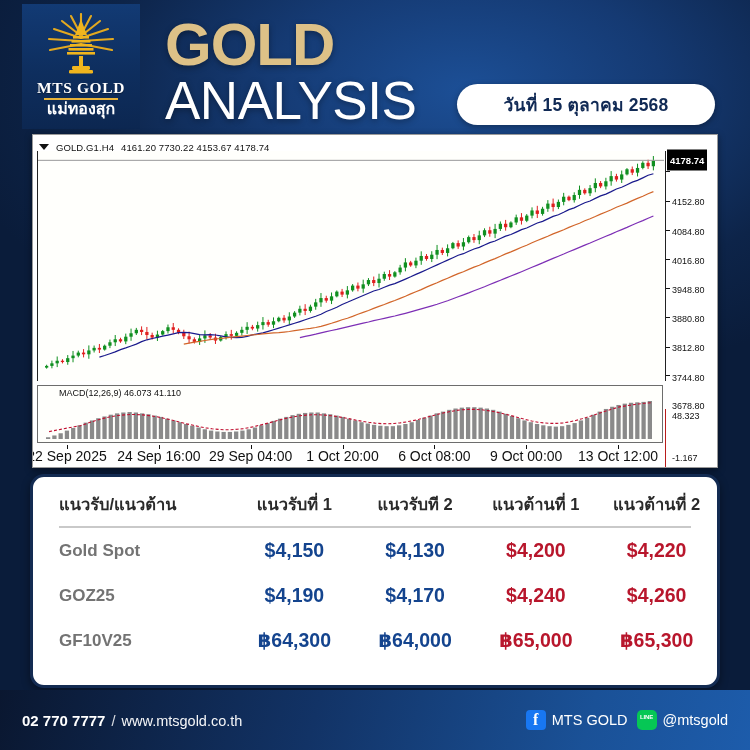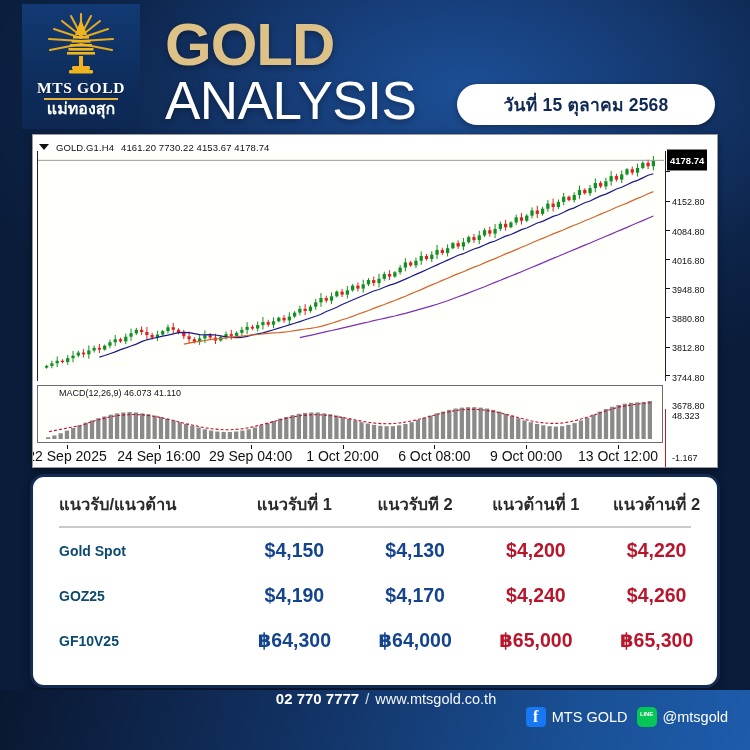--- a/index.html
+++ b/index.html
@@ -66,28 +66,28 @@
 
   
   #table-panel{position:absolute;left:30px;top:474px;width:690px;height:214px;
     background:#ffffff;border:3px solid #132b52;border-radius:14px;box-sizing:border-box;
     box-shadow:0 3px 9px rgba(0,0,0,.4);overflow:hidden;}
   table{width:100%;border-collapse:collapse;table-layout:fixed;}
   th{font-size:16.5px;color:#2a2a2a;font-weight:bold;padding:14px 0 11px;text-align:center;}
   th.first,td.first{text-align:left;padding-left:26px;width:175px;}
   #hdr-rule{position:absolute;left:26px;right:26px;top:49px;height:2px;background:#c9c9c9;}
   td{font-size:19.5px;font-weight:bold;text-align:center;padding:11px 0;}
-  td.first{font-size:14px;color:#0c4a6e;}
+  td.first{font-size:17px;color:#737373;}
   td.sup{color:#14448e;}
   td.res{color:#b8162c;}
 
   
   #footer{position:absolute;left:0;top:690px;width:750px;height:60px;
     background:linear-gradient(105deg,#0a1730 0%,#123366 42%,#1a5197 78%,#1d5cab 100%);
-    display:flex;align-items:center;flex-direction:column;}
+    display:flex;align-items:center;}
   #footer-contact{margin-left:22px;color:#ffffff;font-size:14.5px;white-space:nowrap;}
   #footer-phone{font-weight:bold;font-size:15px;}
   #footer-sep{opacity:.85;margin:0 2px;}
   #footer-site{font-weight:normal;opacity:.96;}
   #footer-social{margin-left:auto;margin-right:22px;display:flex;align-items:center;gap:9px;}
   .soc-group{display:flex;align-items:center;gap:6px;}
   .soc-label{color:#ffffff;font-size:14.5px;}
   .fb-icon{width:20px;height:20px;border-radius:4px;background:#1877f2;color:#fff;
     font-family:"Liberation Serif",serif;font-weight:bold;font-size:16px;line-height:19px;text-align:center;}
   .line-icon{width:20px;height:20px;border-radius:5px;background:#06c755;position:relative;}

